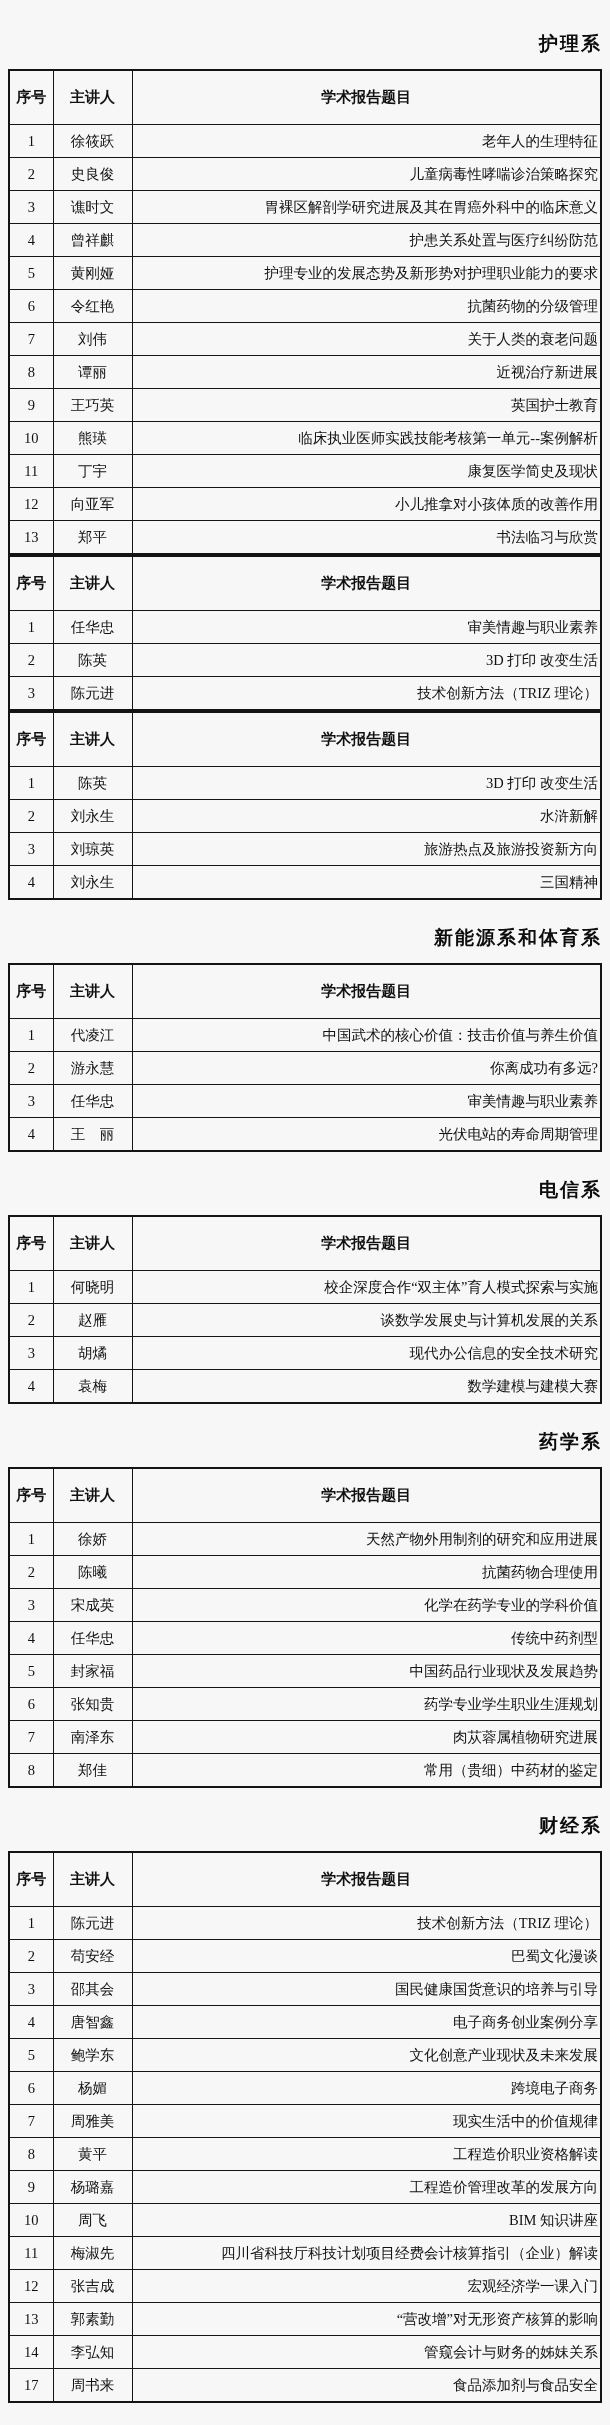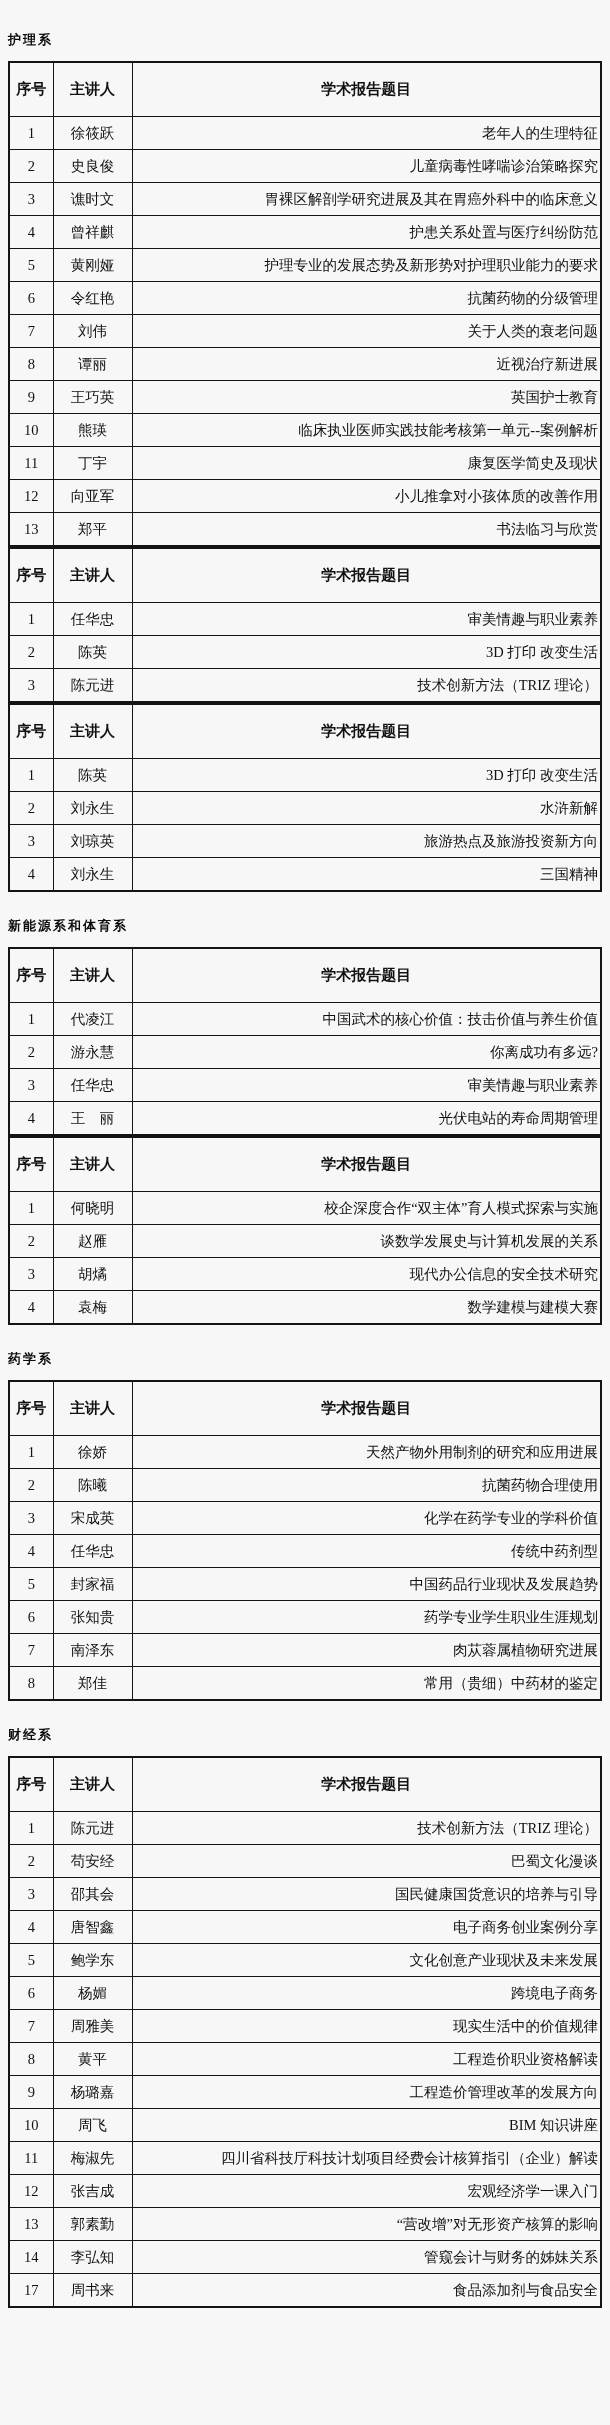--- a/index.html
+++ b/index.html
@@ -24,22 +24,22 @@
     margin: 4px 0 12px 0;
     letter-spacing: 1px;
     color: #0d0d0d;
   }
   .dept {
     margin: 0;
   }
   .dept-name {
     font-family: "Liberation Sans", sans-serif;
     font-weight: bold;
-    font-size: 13px;
-    text-align: left;
+    font-size: 19px;
+    text-align: right;
     margin: 25px 0 12px 0;
     letter-spacing: 2px;
     color: #0d0d0d;
   }
   table.sched {
     width: 100%;
     border-collapse: collapse;
     table-layout: fixed;
     border: 2px solid #141414;
   }
@@ -266,20 +266,21 @@
             </tr>
             <tr>
               <td class="c-no">4</td>
               <td class="c-sp">王　丽</td>
               <td class="c-tp">光伏电站的寿命周期管理</td>
             </tr>
           </tbody>
         </table>
       </section>
       <section class="dept">
+        <h2 class="dept-name">电信系</h2>
         <table class="sched">
           <colgroup>
             <col class="w-no">
             <col class="w-sp">
             <col class="w-tp">
           </colgroup>
           <thead>
             <tr class="head-row">
               <th>序号</th>
               <th>主讲人</th>

